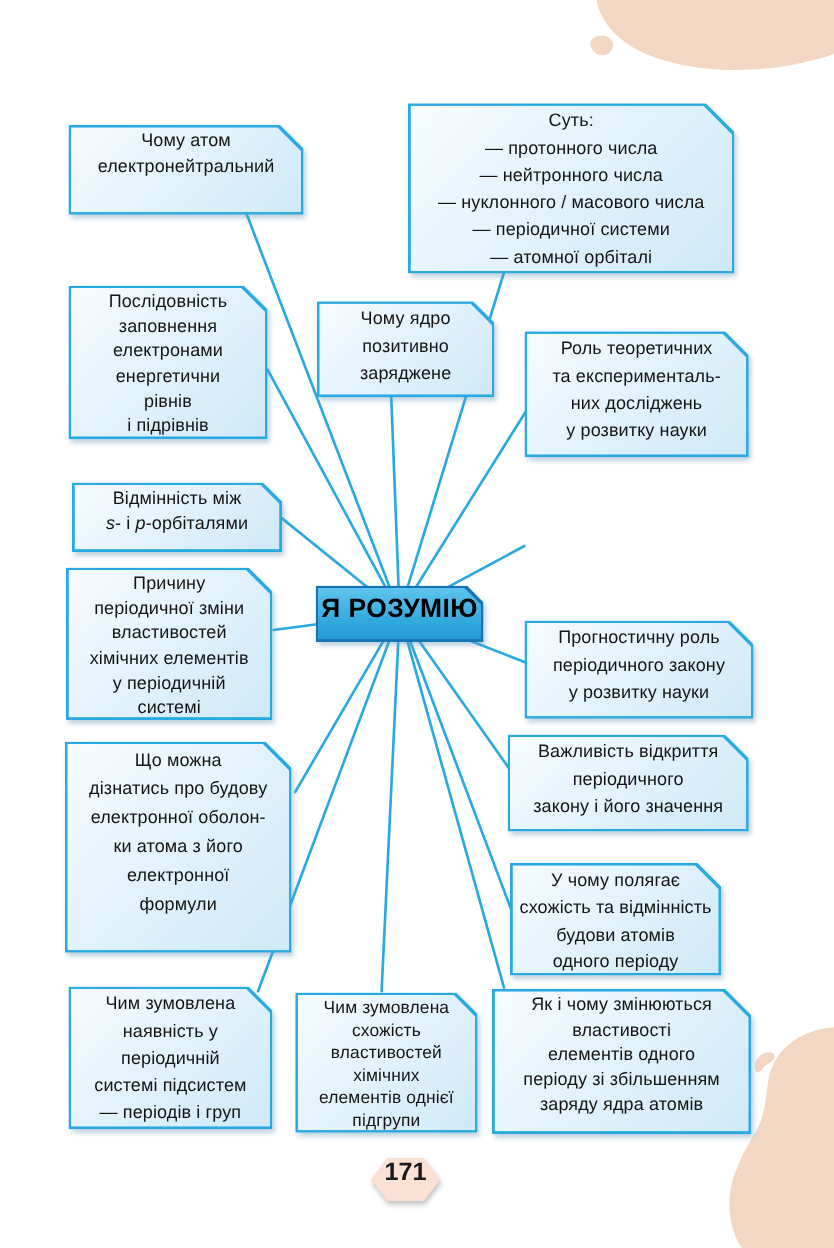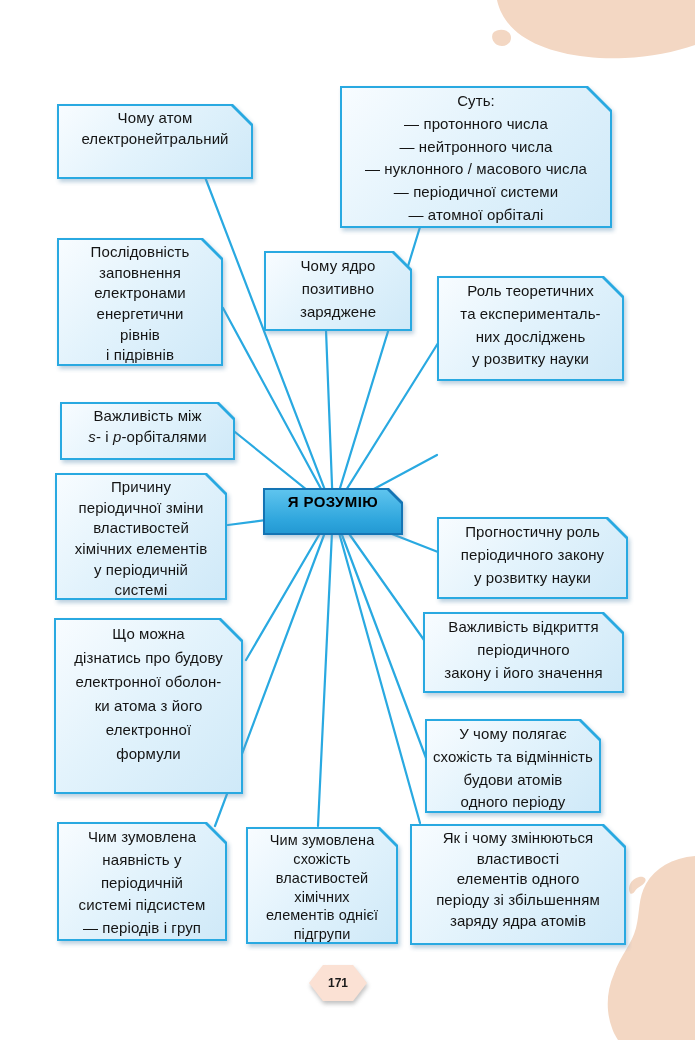--- a/index.html
+++ b/index.html
@@ -21,25 +21,25 @@
   }
   .txt{
     white-space:pre-line;text-align:center;font-size:15px;line-height:1.38;
     color:#141414;letter-spacing:.1px;padding:2px 4px;
   }
   .lh-mid .txt{line-height:1.52;}
   .lh-tall .txt{line-height:1.6;}
   .sm .txt{font-size:14.5px;line-height:1.3;}
   .center-node .shape{background:#1474b4;}
   .center-node .fill{background:linear-gradient(180deg,#5ec4ee 0%,#2fa6dd 70%,#2399d3 100%);}
-  .center-node .txt{font-weight:bold;font-size:15px;letter-spacing:.4px;color:#000;white-space:nowrap;}
+  .center-node .txt{font-weight:bold;font-size:22px;letter-spacing:.4px;color:#000;white-space:nowrap;}
   .badge{
-    position:absolute;z-index:2;display:flex;align-items:center;justify-content:center;
+    position:absolute;z-index:2;display:flex;align-items:flex-start;justify-content:center;
     clip-path:polygon(24% 0,76% 0,100% 50%,76% 100%,24% 100%,0 50%);
-    background:#fbe1d4;font-weight:bold;font-size:12px;color:#1a1a1a;
+    background:#fbe1d4;font-weight:bold;font-size:21px;color:#1a1a1a;
   }
   .badge-wrap{position:absolute;z-index:2;filter:drop-shadow(1px 3px 2px rgba(120,120,120,.45));}
   i{font-style:italic;}
 </style>
 </head>
 <body>
 
 <div class="stage">
 
   <svg class="bg" width="695" height="1040" viewBox="0 0 695 1040">
@@ -115,21 +115,21 @@
         <div class="txt">Роль теоретичних
 та експерименталь-
 них досліджень
 у розвитку науки</div>
       </div>
   </div>
 
   <div class="node" style="left:60px;top:402px;width:175px;height:58px;--cut:16px">
     <div class="shape"></div>
     <div class="fill">
-        <div class="txt" style="white-space:normal"><span>Важливість між</span><br><i>s</i><span>- і </span><i>p</i><span>-орбіталями</span></div>
+        <div class="txt" style="white-space:normal"><span>Відмінність між</span><br><i>s</i><span>- і </span><i>p</i><span>-орбіталями</span></div>
       </div>
   </div>
 
 
   <div class="node" style="left:55px;top:473px;width:172px;height:127px;--cut:20px">
     <div class="shape"></div>
     <div class="fill">
         <div class="txt">Причину
 періодичної зміни
 властивостей

